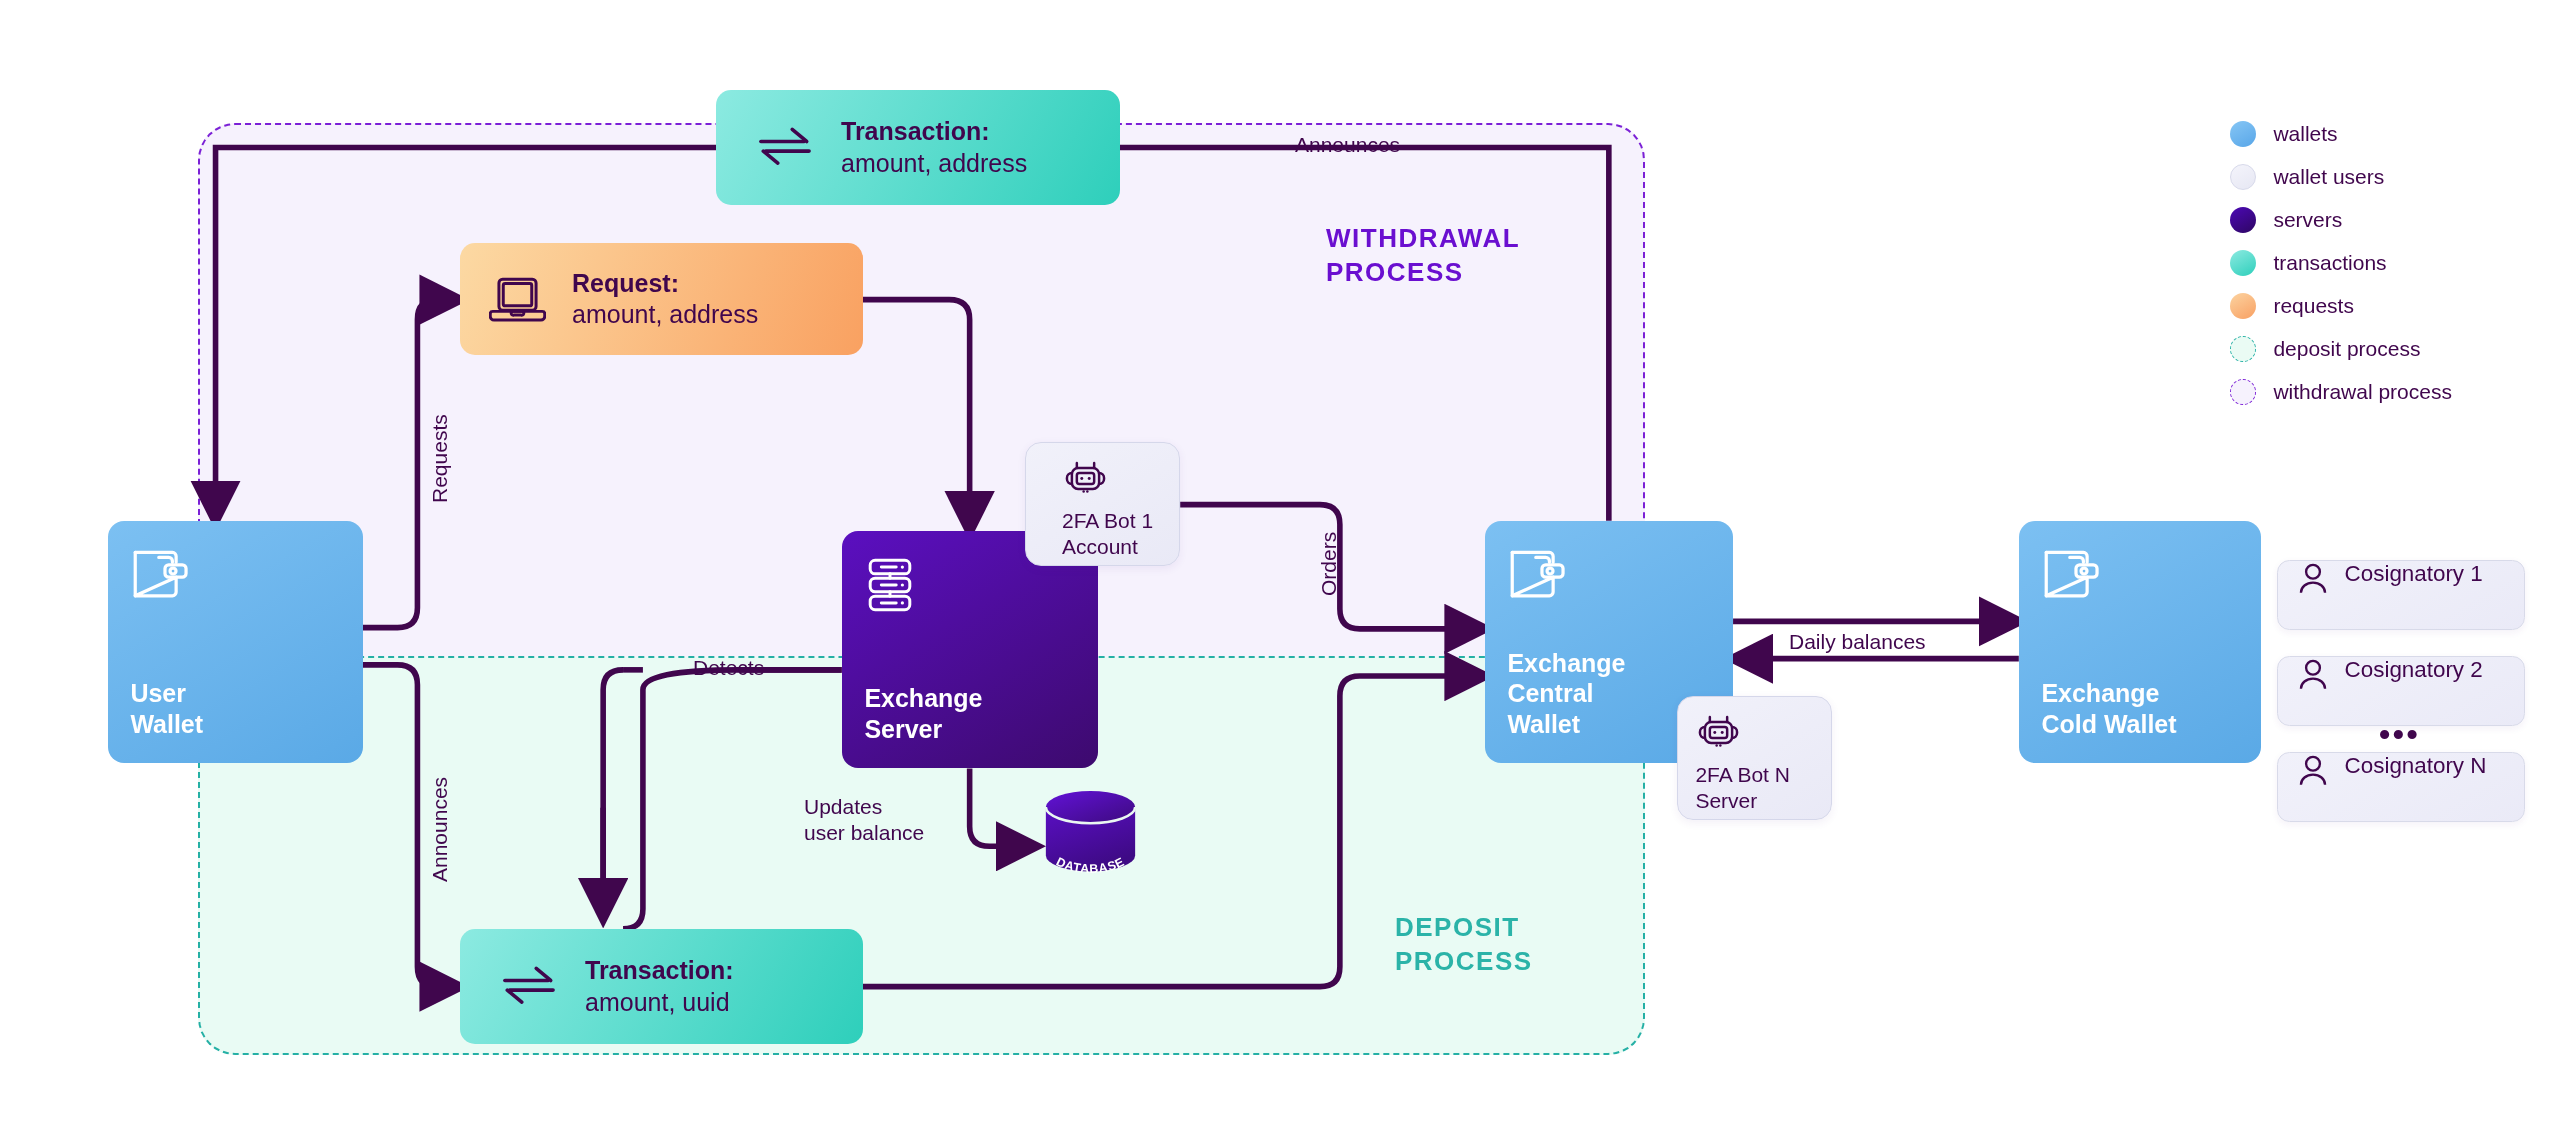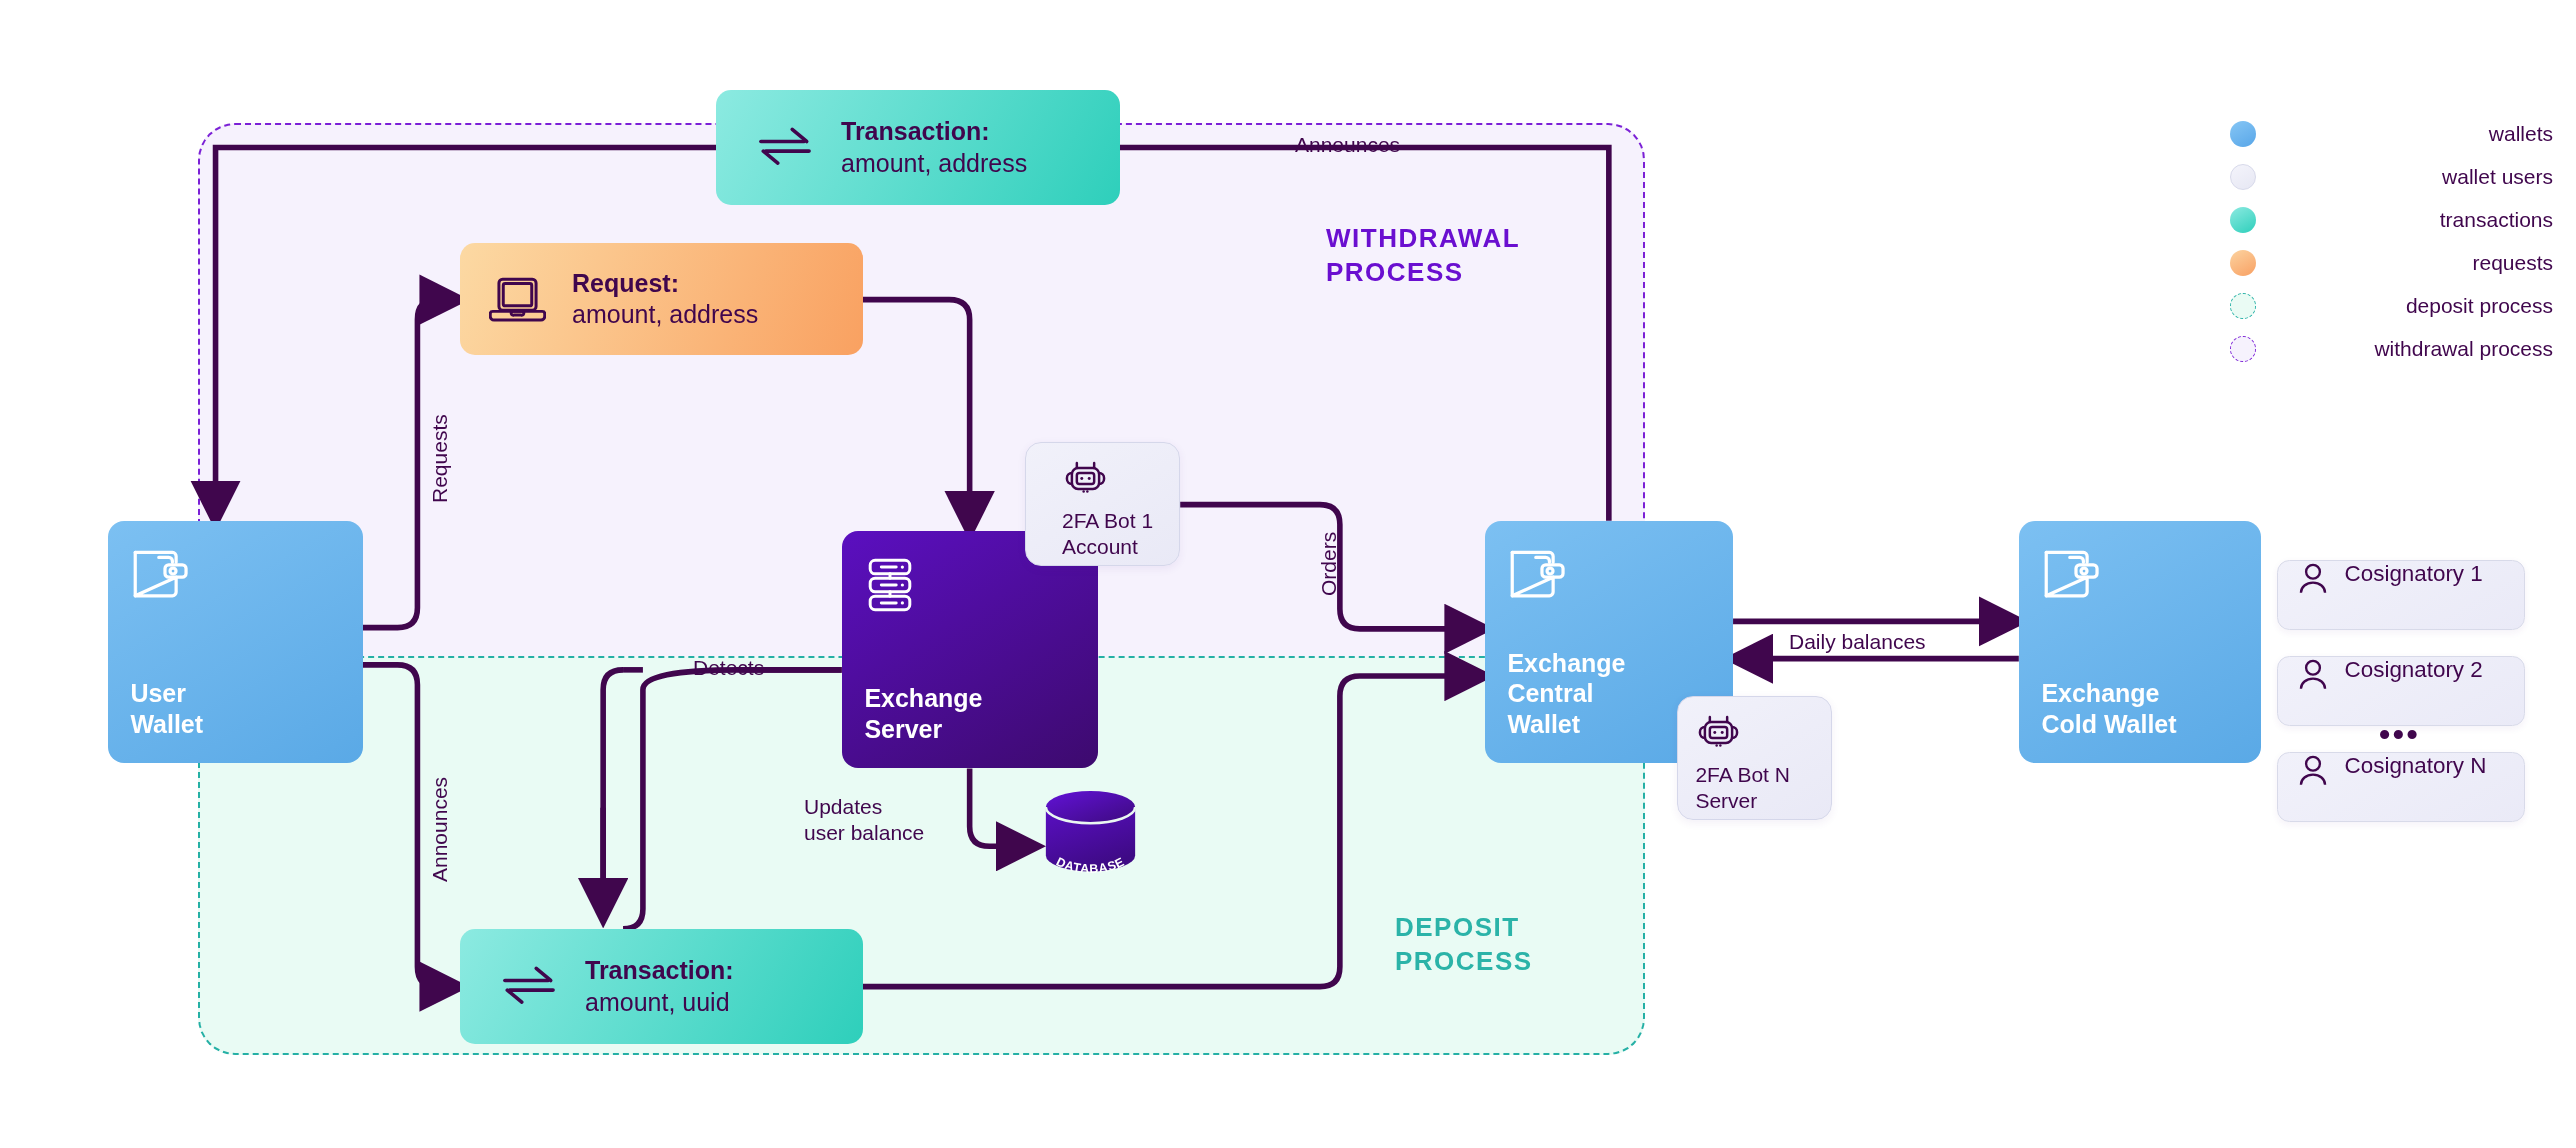--- a/index.html
+++ b/index.html
@@ -114,21 +114,21 @@
 
   
   .edge-label{
     position:absolute;font-size:21px;line-height:1.26;color:#40064d;
     white-space:pre-line;background:transparent;
   }
   .rot{transform:rotate(-90deg);transform-origin:left top;}
 
   
   #legend{position:absolute;left:2230px;top:112px;width:323px;}
-  .legend-row{display:flex;align-items:center;gap:17.4px;height:43px;justify-content:space-between;}
+  .legend-row{display:flex;align-items:center;gap:17.4px;height:43px;}
   .legend-swatch{width:26px;height:26px;border-radius:50%;flex:0 0 26px;box-sizing:border-box;}
   .legend-text{font-size:21px;color:#40064d;}
   .sw-wallets{background:linear-gradient(150deg,#86c6f5,#58a6e8);}
   .sw-wallet-users{background:linear-gradient(150deg,#f4f4fb,#e6e7f3);border:1.2px solid #d7d9ea;}
   .sw-servers{background:linear-gradient(150deg,#4c09b5,#2e0663);}
   .sw-transactions{background:linear-gradient(150deg,#8ceae1,#2ecfbb);}
   .sw-requests{background:linear-gradient(150deg,#fcd3a0,#f8a063);}
   .sw-deposit{background:#eafbf4;border:1.9px dashed #25b0a5;}
   .sw-withdrawal{background:#f6f2fd;border:1.9px dashed #7b20d6;}
 
@@ -433,20 +433,24 @@
   <div id="legend">
     <div class="legend-row">
       <span class="legend-swatch sw-wallets"></span>
       <span class="legend-text">wallets</span>
     </div>
     <div class="legend-row">
       <span class="legend-swatch sw-wallet-users"></span>
       <span class="legend-text">wallet users</span>
     </div>
     <div class="legend-row">
+      <span class="legend-swatch sw-servers"></span>
+      <span class="legend-text">servers</span>
+    </div>
+    <div class="legend-row">
       <span class="legend-swatch sw-transactions"></span>
       <span class="legend-text">transactions</span>
     </div>
     <div class="legend-row">
       <span class="legend-swatch sw-requests"></span>
       <span class="legend-text">requests</span>
     </div>
     <div class="legend-row">
       <span class="legend-swatch sw-deposit"></span>
       <span class="legend-text">deposit process</span>

